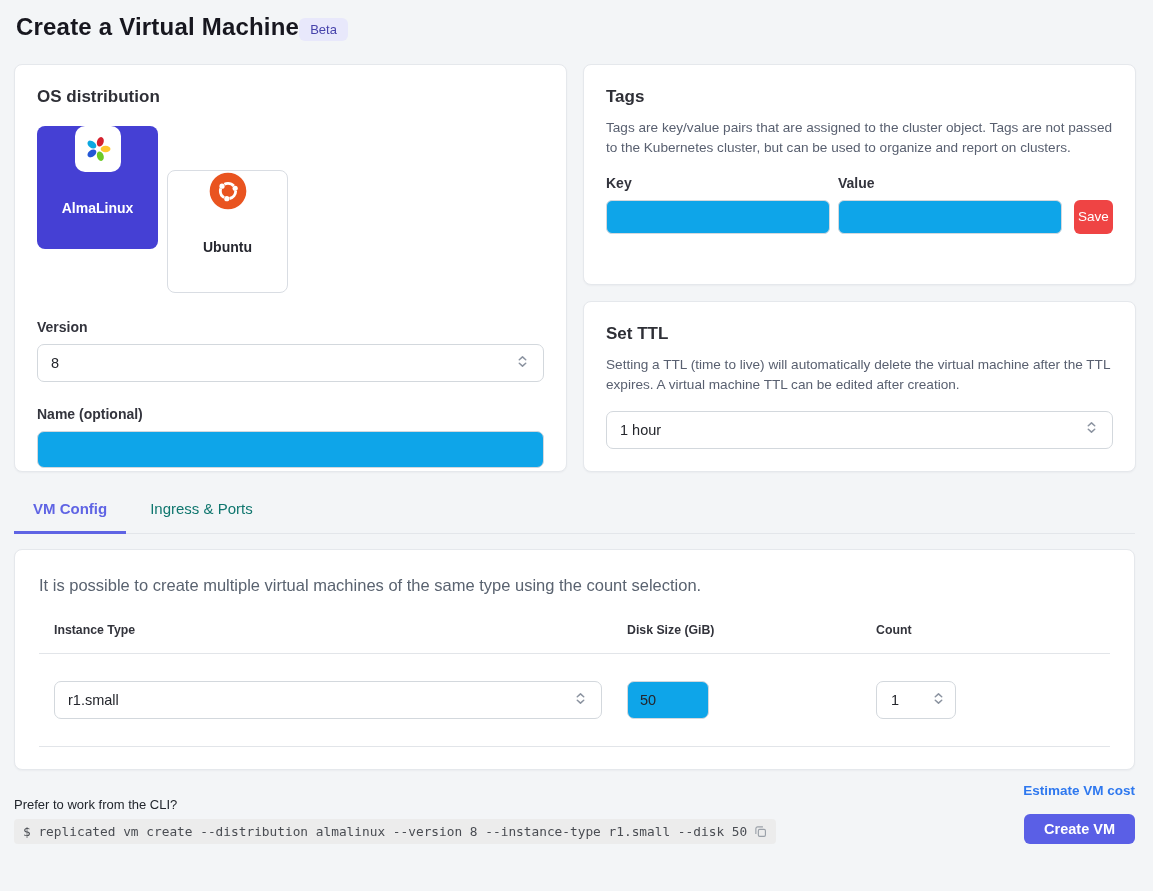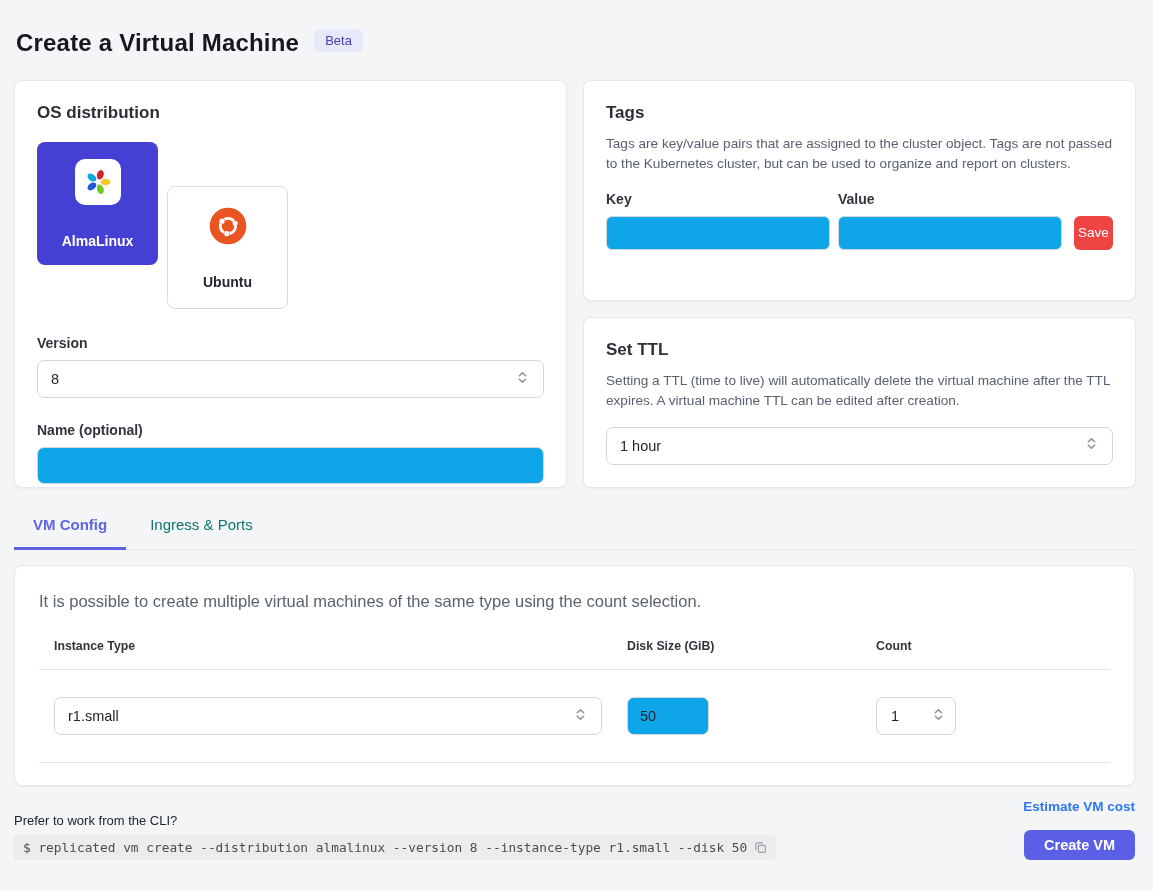--- a/index.html
+++ b/index.html
@@ -6,21 +6,21 @@
   html, body { width: 1153px; height: 891px; }
   body {
     background: #f3f5f7;
     font-family: "Liberation Sans", sans-serif;
     color: #23252d;
     overflow: hidden;
   }
   .page { padding: 13px 18px 0 14px; width: 1153px; }
 
   
-  .header { display: flex; align-items: flex-start; gap: 15px; padding-left: 2px; margin-top: 16px; }
+  .header { display: flex; align-items: flex-end; padding-left: 2px; }
   .page-title { font-size: 24px; font-weight: 700; color: #17171f; letter-spacing: .2px; }
   .beta-badge {
     background: #e8e8fb; color: #4743ab; font-size: 13px; font-weight: 400;
     padding: 5px 11px; border-radius: 6px; line-height: 1;
   }
 
   
   .card {
     background: #fff; border: 1px solid #e5e8ec; border-radius: 8px;
     box-shadow: 0 1px 2px rgba(20,30,50,.04);
@@ -31,21 +31,21 @@
 
   .card-pad { padding: 22px; }
   .card-title { font-size: 17px; font-weight: 700; color: #2e2f36; }
   .card-desc { margin-top: 11px; font-size: 13.6px; line-height: 1.5; color: #596070; }
 
   
   .os-card { height: 408px; }
   .tiles { display: flex; gap: 9px; margin-top: 19px; }
   .tile {
     width: 121px; height: 123px; border-radius: 8px; cursor: pointer;
-    display: flex; flex-direction: column; align-items: center; justify-content: center; gap: 28px;
+    display: flex; flex-direction: column; align-items: center; justify-content: flex-start; gap: 28px;
   }
   .tile.selected { background: #4540d4; }
   .tile.plain { background: #fff; border: 1px solid #d9dde3; margin-top: 44px; }
   .tile-label { font-size: 14px; font-weight: 700; }
   .tile.selected .tile-label { color: #ffffff; }
   .tile.plain .tile-label { color: #26272f; }
   .alma-icon-box {
     width: 46px; height: 46px; background: #fff; border-radius: 10px;
     display: flex; align-items: center; justify-content: center;
   }

